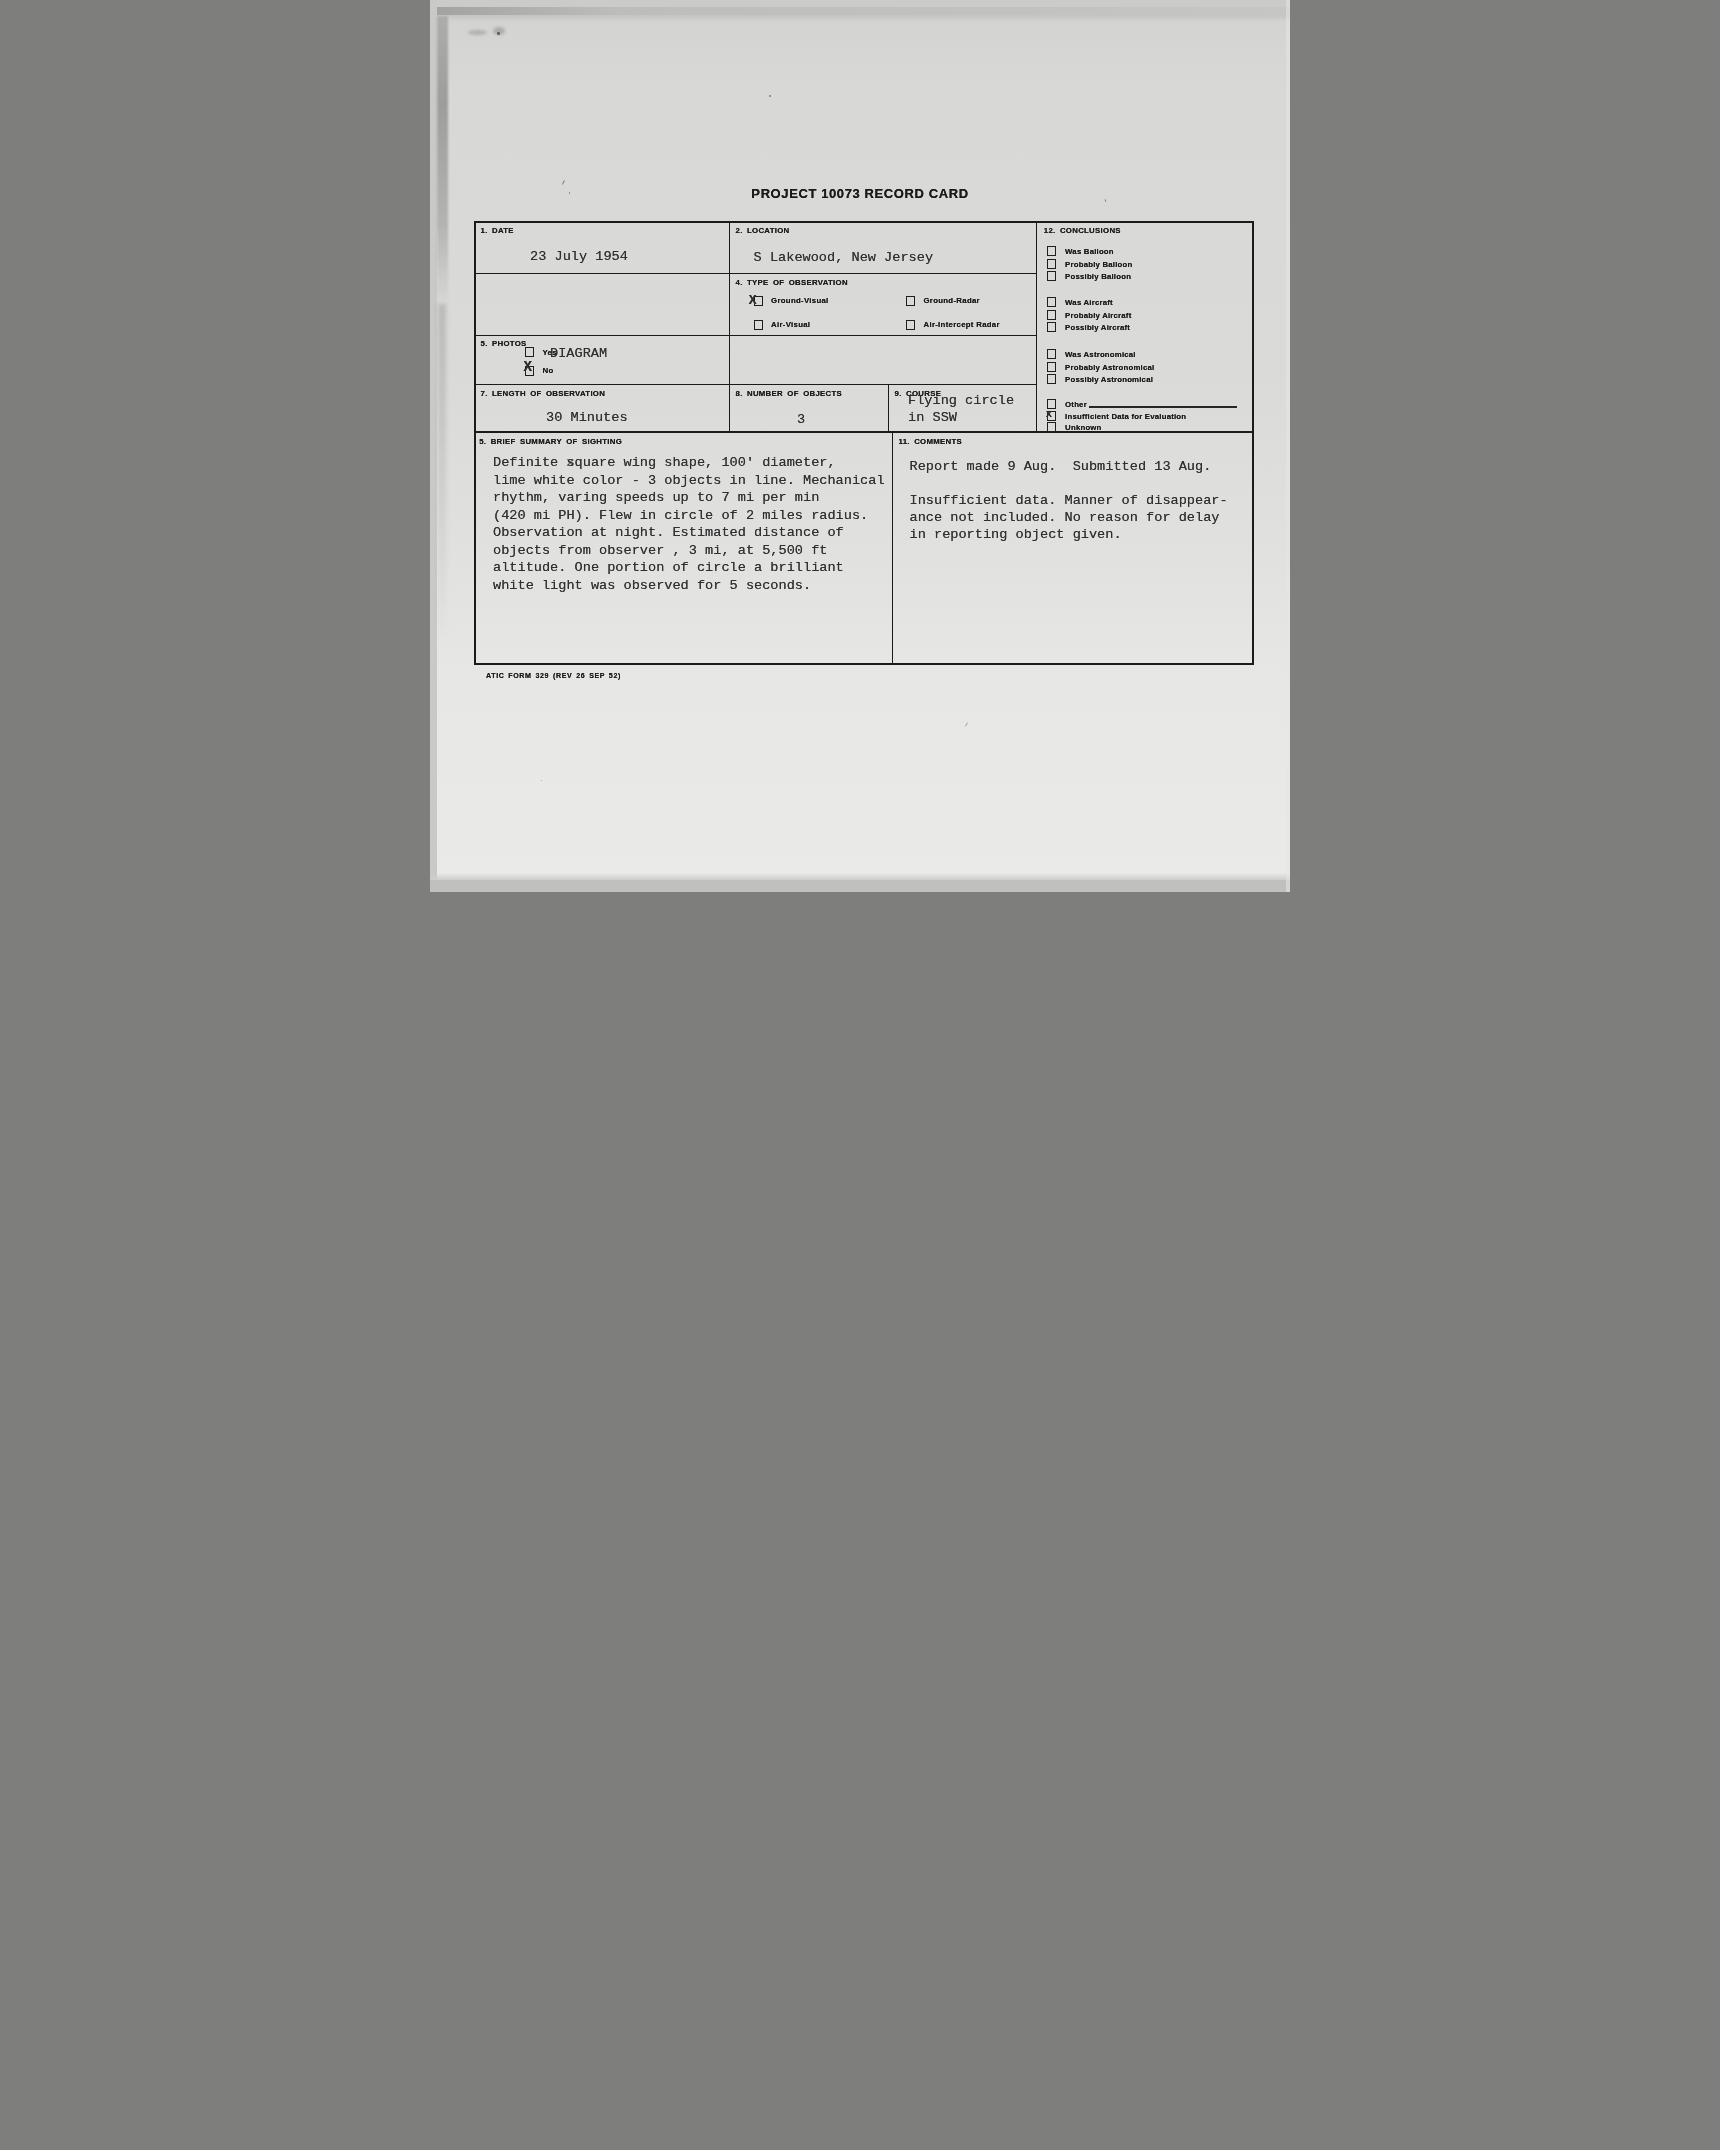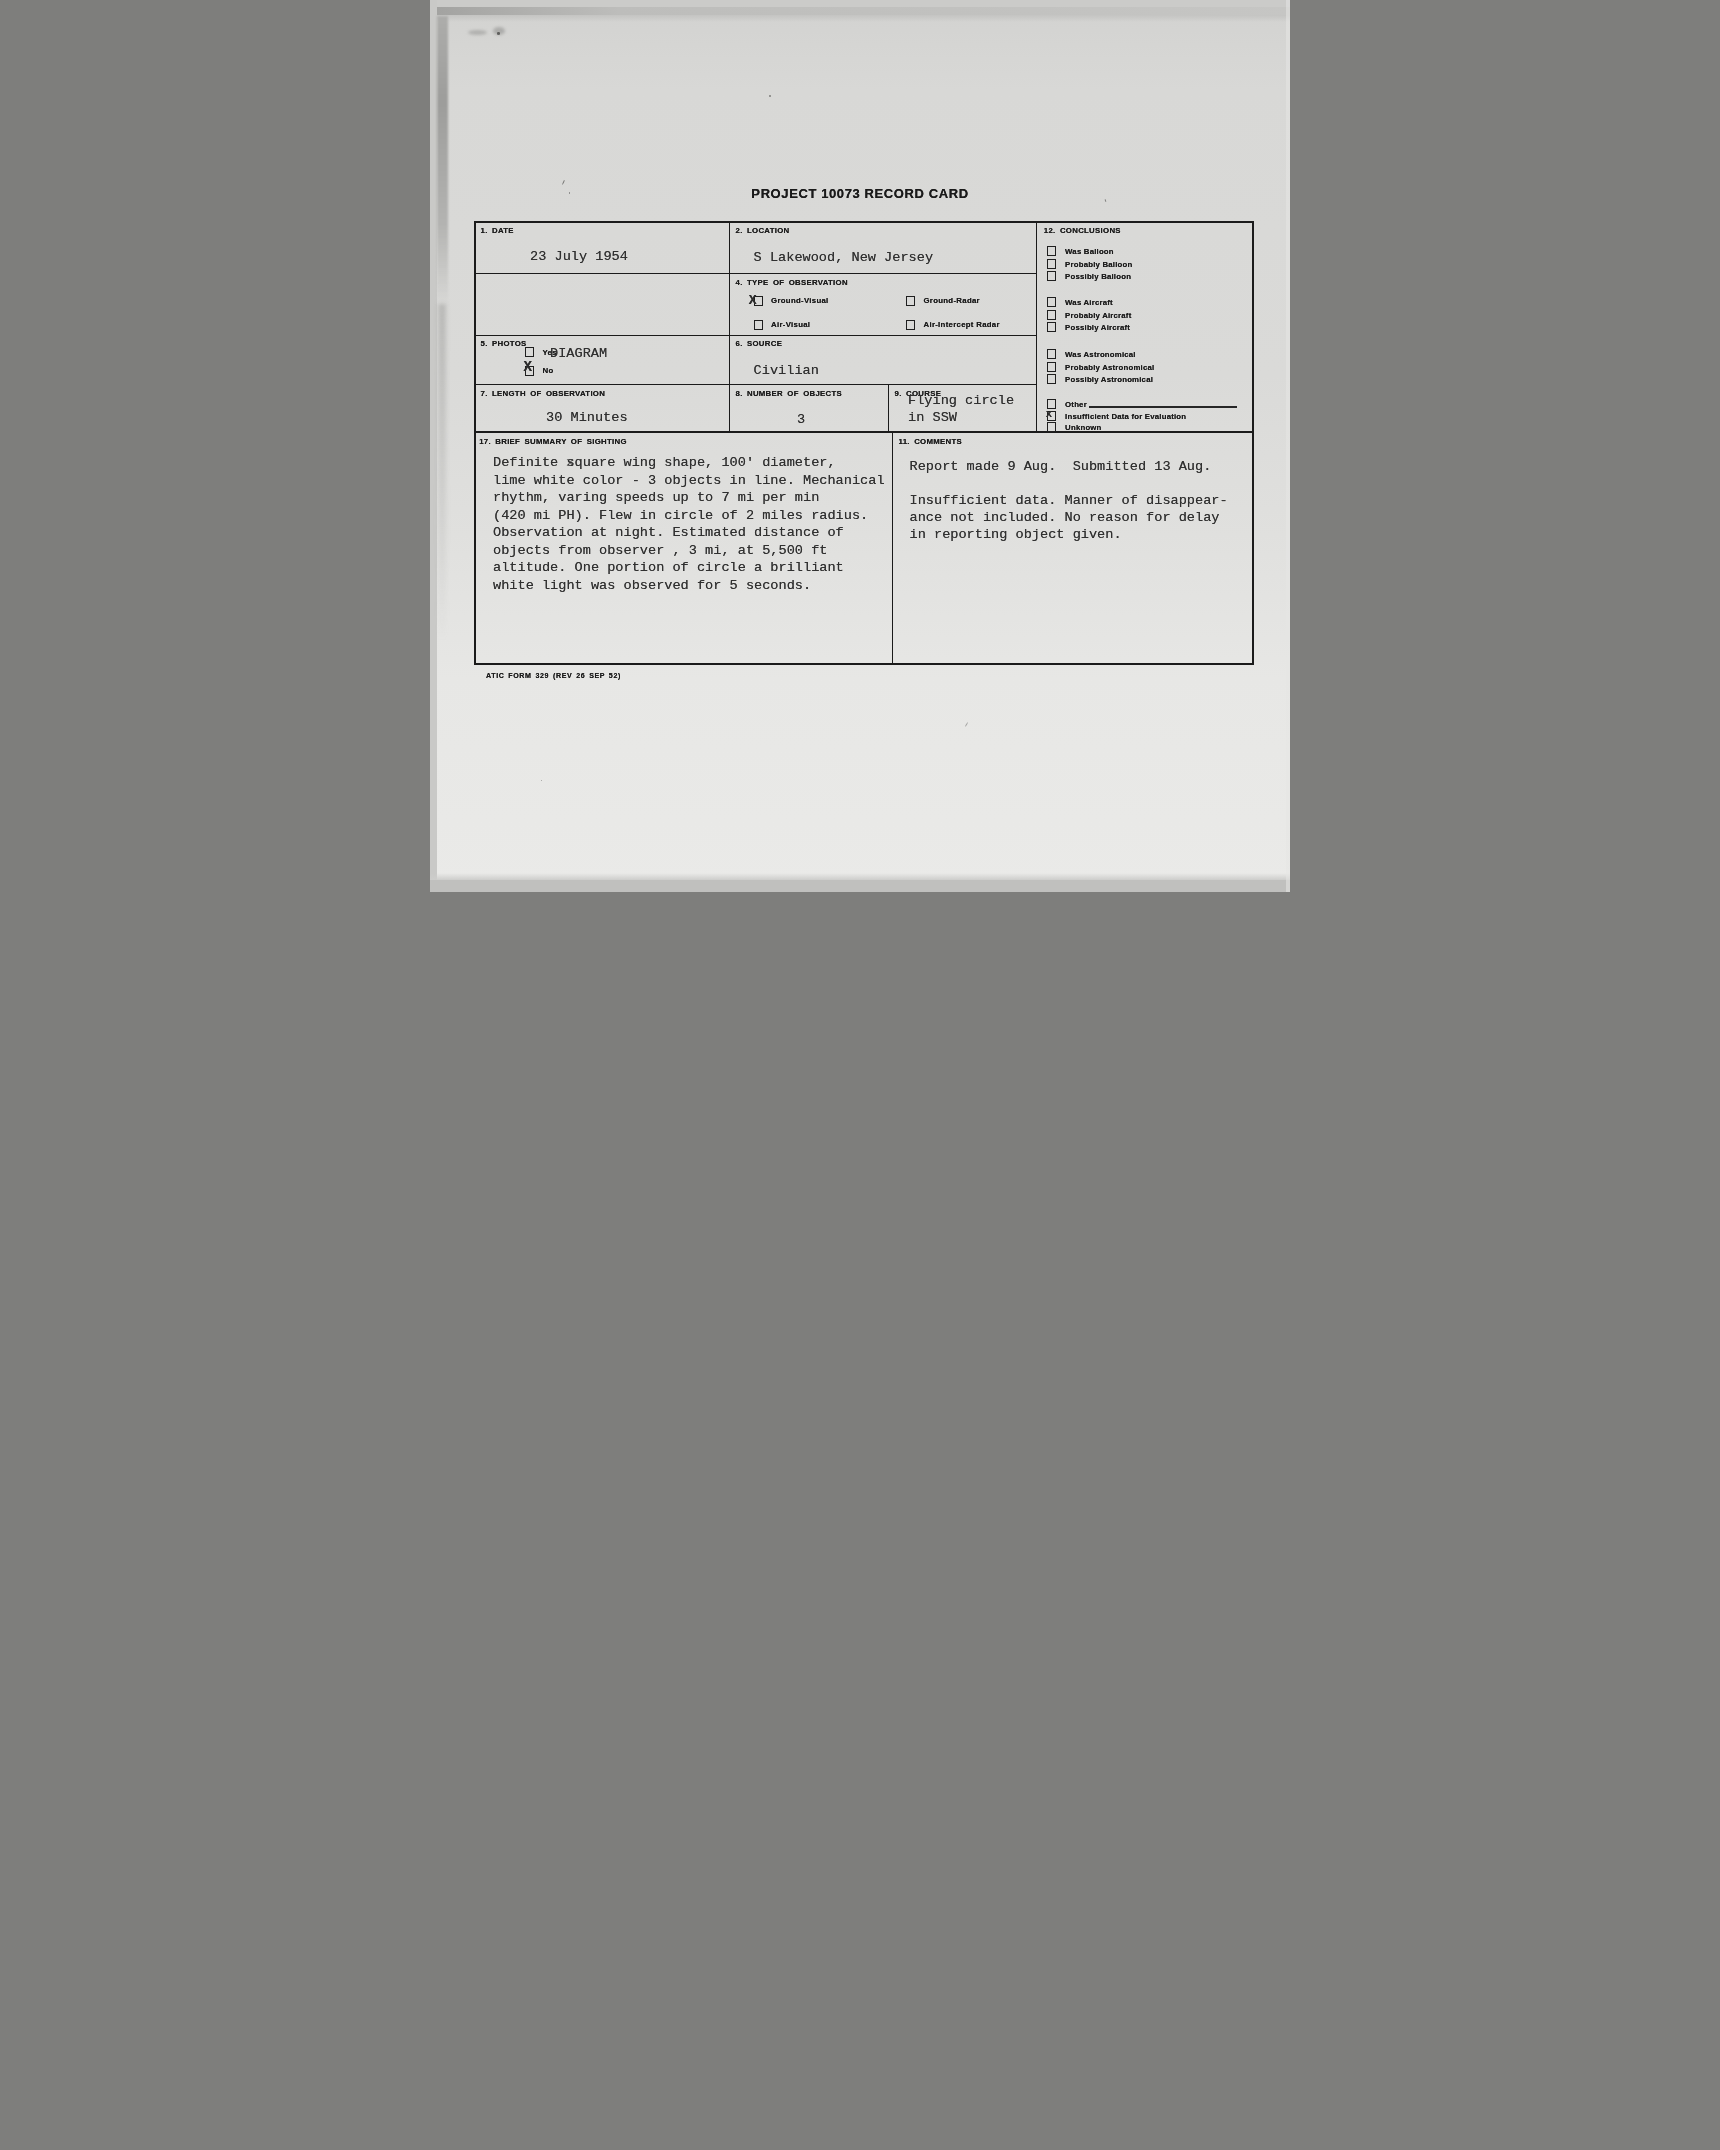--- a/index.html
+++ b/index.html
@@ -154,43 +154,39 @@
     </div>
     <div class="typed" style="left:76px;top:10px;">DIAGRAM</div>
     <div class="chkrow" style="left:51px;top:31px;">
       <span class="cbx">
           <span class="xmark xm-no">X</span>
         </span>
       <span class="olabel">No</span>
     </div>
   </div>
 
-  <div class="cell" style="left:299px;top:335px;width:306px;height:49px;">
-    <div class="lbl" style="left:6.5px;top:3.9px;">6. SOURCE</div>
-    <div class="typed" style="left:24.6px;top:26.6px;">Civilian</div>
-  </div>
 
   <div class="cell" style="left:44px;top:384px;width:255px;height:47px;">
     <div class="lbl" style="left:6.5px;top:4.5px;">7. LENGTH OF OBSERVATION</div>
     <div class="typed" style="left:72px;top:24.6px;">30 Minutes</div>
   </div>
 
   <div class="cell" style="left:299px;top:384px;width:159px;height:47px;">
     <div class="lbl" style="left:6.5px;top:4.5px;">8. NUMBER OF OBJECTS</div>
     <div class="typed" style="left:68px;top:27px;">3</div>
   </div>
 
   <div class="cell" style="left:458px;top:384px;width:148px;height:47px;">
     <div class="lbl" style="left:6.5px;top:4.5px;">9. COURSE</div>
     <div class="typed" style="left:20px;top:8.4px;line-height:17px;">Flying circle
 in SSW</div>
   </div>
 
   <div class="cell" style="left:44px;top:431px;width:418px;height:234px;">
-    <div class="lbl" style="left:5.2px;top:5.8px;">17. BRIEF SUMMARY OF SIGHTING</div>
+    <div class="lbl" style="left:5.2px;top:5.8px;">5. BRIEF SUMMARY OF SIGHTING</div>
     <div class="typed" style="left:19px;top:23px;width:453px;overflow:visible;">Definite square wing shape, 100' diameter,
 lime white color - 3 objects in line. Mechanical
 rhythm, varing speeds up to 7 mi per min
 (420 mi PH). Flew in circle of 2 miles radius.
 Observation at night. Estimated distance of
 objects from observer , 3 mi, at 5,500 ft
 altitude. One portion of circle a brilliant
 white light was observed for 5 seconds.</div>
     <div class="typed overstrike" style="left:92px;top:23px;">x</div>
   </div>

